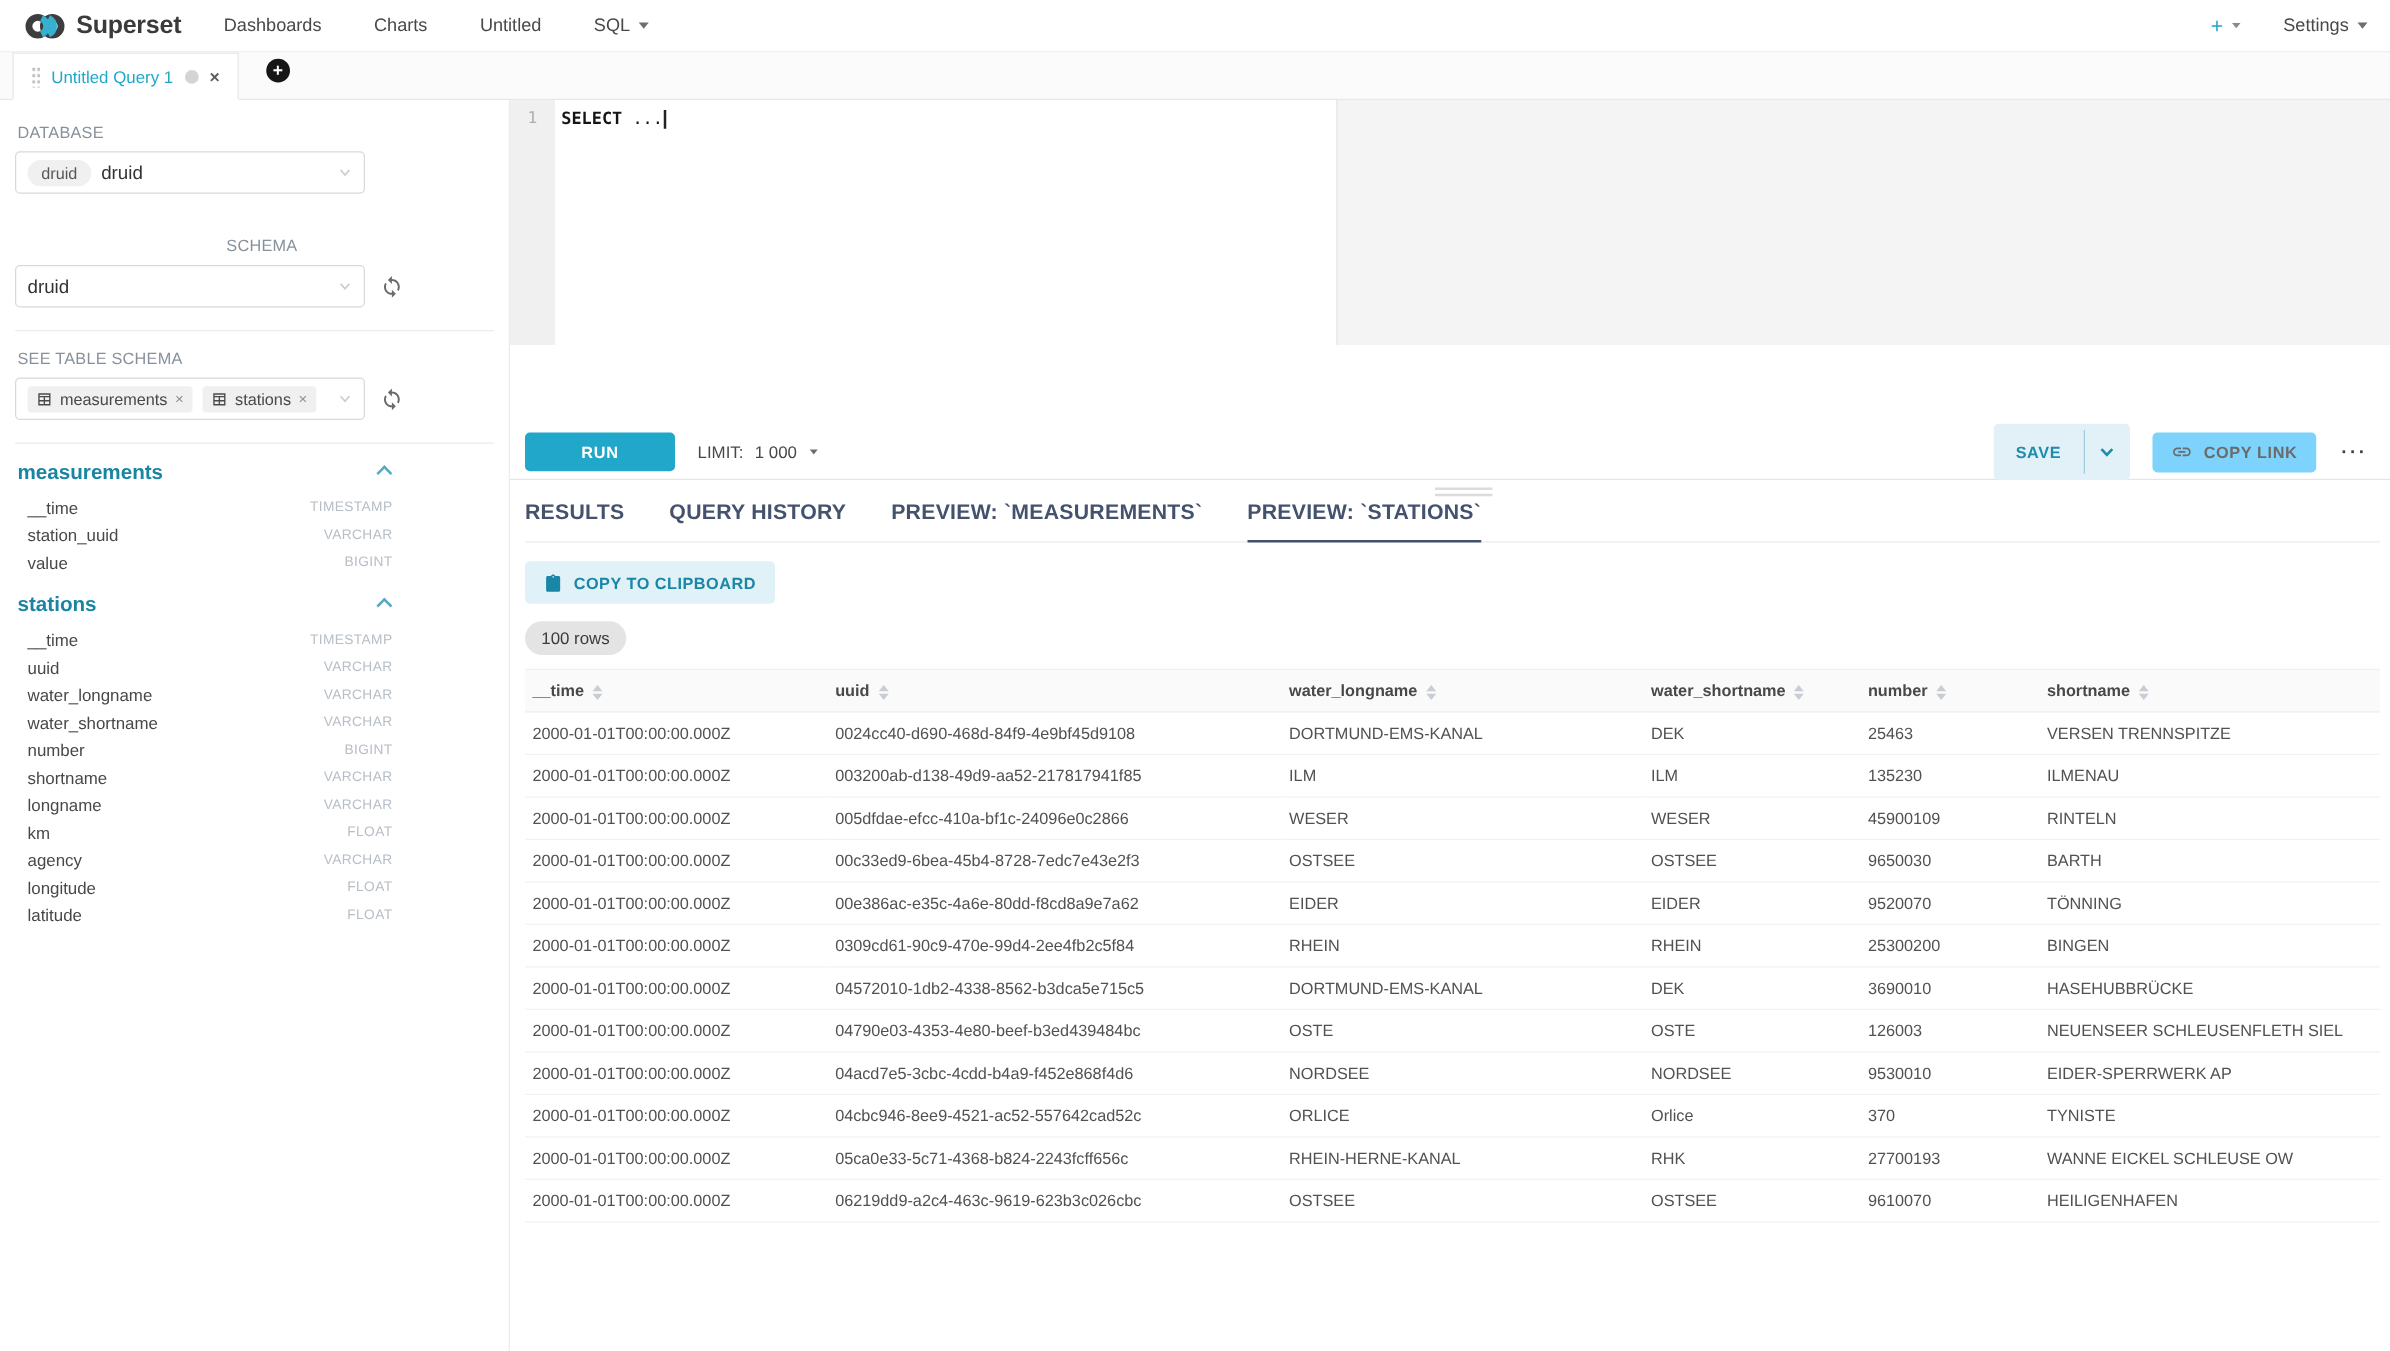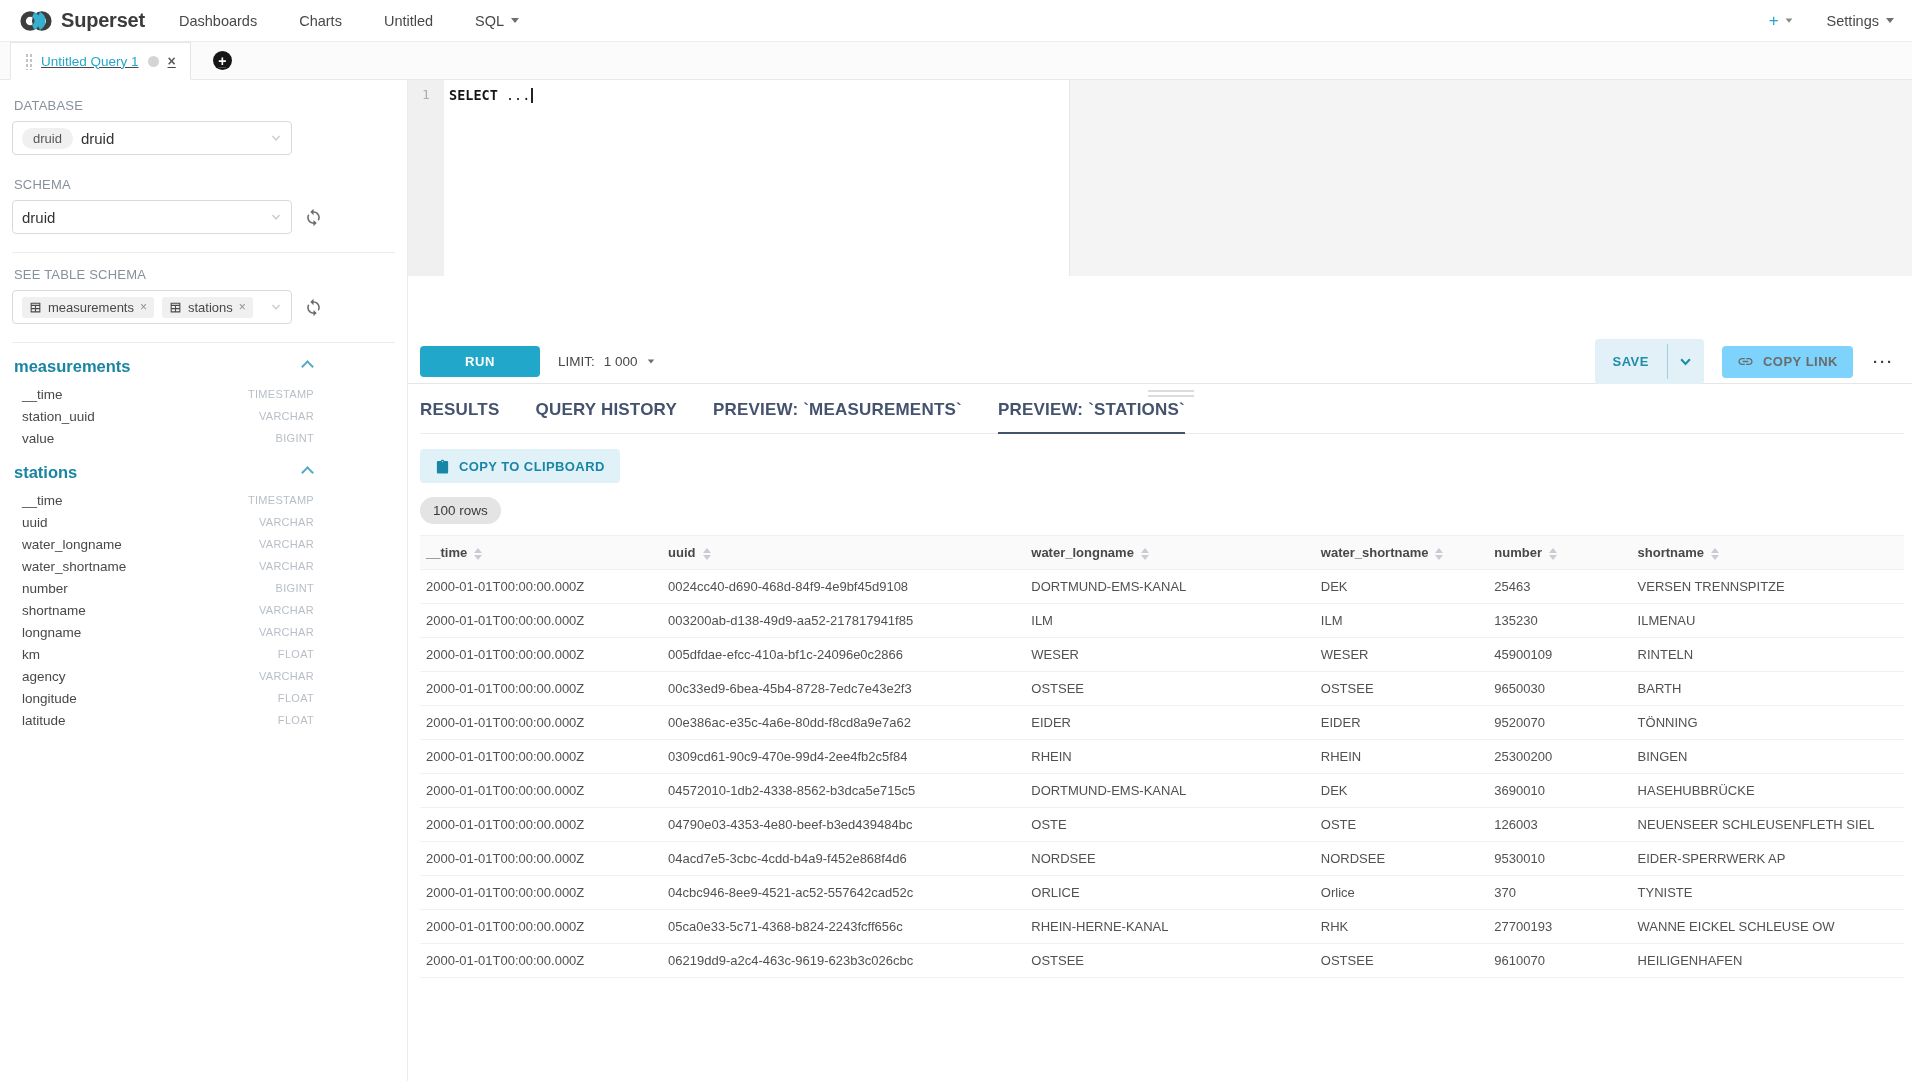--- a/index.html
+++ b/index.html
@@ -15,21 +15,21 @@
   .nav-items { display:flex; gap:42px; align-items:center; }
   .nav-item { font-size:14.5px; color:#484848; display:flex; align-items:center; gap:7px; cursor:pointer; }
   .nav-right { margin-left:auto; display:flex; align-items:center; gap:34px; }
   .nav-plus { color:var(--accent,#20a7c9); font-size:17px; display:flex; align-items:center; gap:6px; cursor:pointer; }
   .nav-settings { font-size:14.5px; color:#484848; display:flex; align-items:center; gap:7px; cursor:pointer; }
   .caret { width:0; height:0; border-left:4px solid transparent; border-right:4px solid transparent;
            border-top:5px solid #6e6e6e; display:inline-block; }
 
   
   .tabstrip { height:38px; background:#fbfbfb; border-bottom:1px solid #e8e8e8;
-              display:flex; align-items:flex-end; padding-left:10px; flex:0 0 auto;text-decoration:underline; }
+              display:flex; align-items:center; padding-left:10px; flex:0 0 auto; }
   .qtab { height:38px; display:flex; align-items:center; gap:9px; padding:0 14px;
           background:#fff; border:1px solid #e6e6e6; border-bottom:1px solid #fff;
           margin-bottom:-1px; cursor:pointer; }
   .drag-dots { width:7px; height:17px;
     background-image:radial-gradient(#c3c3c3 1.1px, transparent 1.2px);
     background-size:4px 5px; }
   .qtab-label { font-size:13.5px; color:var(--accent,#20a7c9); }
   .qtab-dot { width:11px; height:11px; border-radius:50%; background:#d4d4d4; }
   .qtab-close { color:#5e5e5e; font-size:14px; font-weight:700; line-height:1; }
   .addtab { width:19px; height:19px; border-radius:50%; background:#161616; color:#fff;
@@ -192,21 +192,21 @@
           <span class="sel-value">druid</span>
           <span class="spacer"></span>
           <span class="chev-down-svg">
             <svg width="12" height="12" viewBox="0 0 12 12">
                 <path d="M2.5 4l3.5 4 3.5-4" stroke="#ccc" stroke-width="1.4" fill="none"></path>
               </svg>
           </span>
         </div>
       </div>
 
-      <div class="f-label" style="margin-top:22px;">SCHEMA</div>
+      <div class="f-label" style="margin-top:34px;text-align:center;">SCHEMA</div>
       <div class="sel-row">
         <div class="select">
           <span class="sel-value">druid</span>
           <span class="spacer"></span>
           <span class="chev-down-svg">
             <svg width="12" height="12" viewBox="0 0 12 12">
                 <path d="M2.5 4l3.5 4 3.5-4" stroke="#ccc" stroke-width="1.4" fill="none"></path>
               </svg>
           </span>
         </div>

